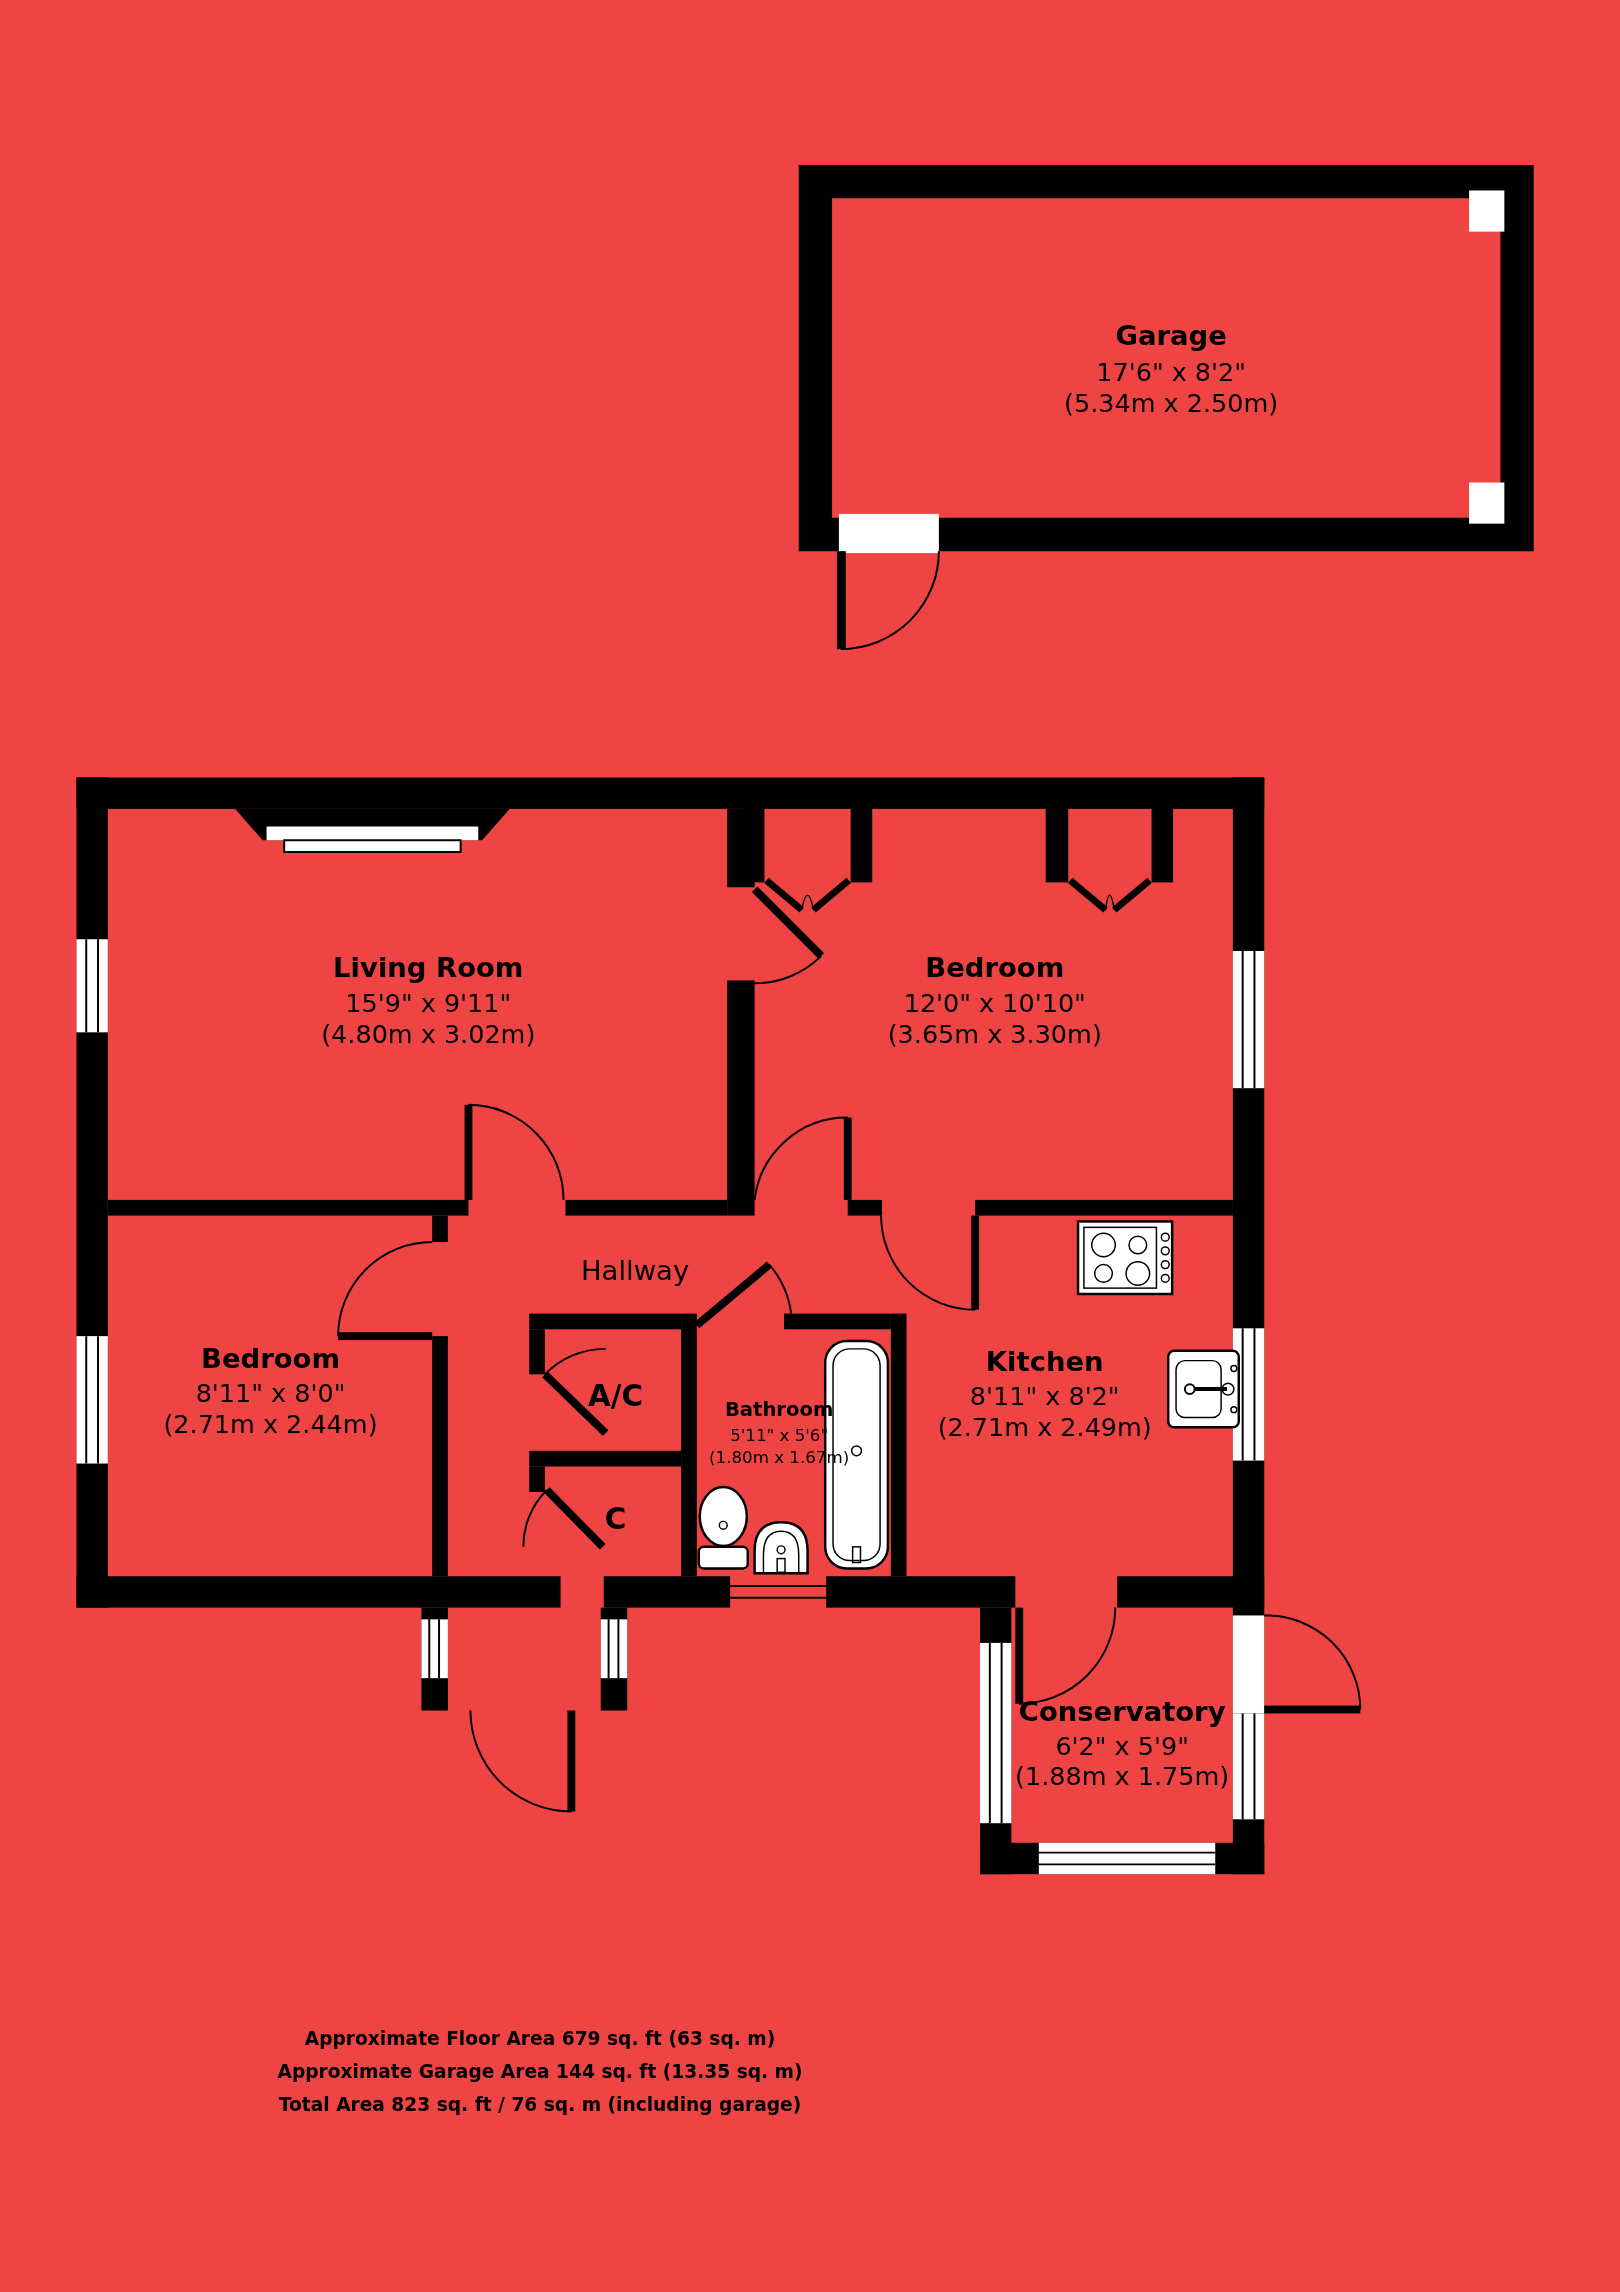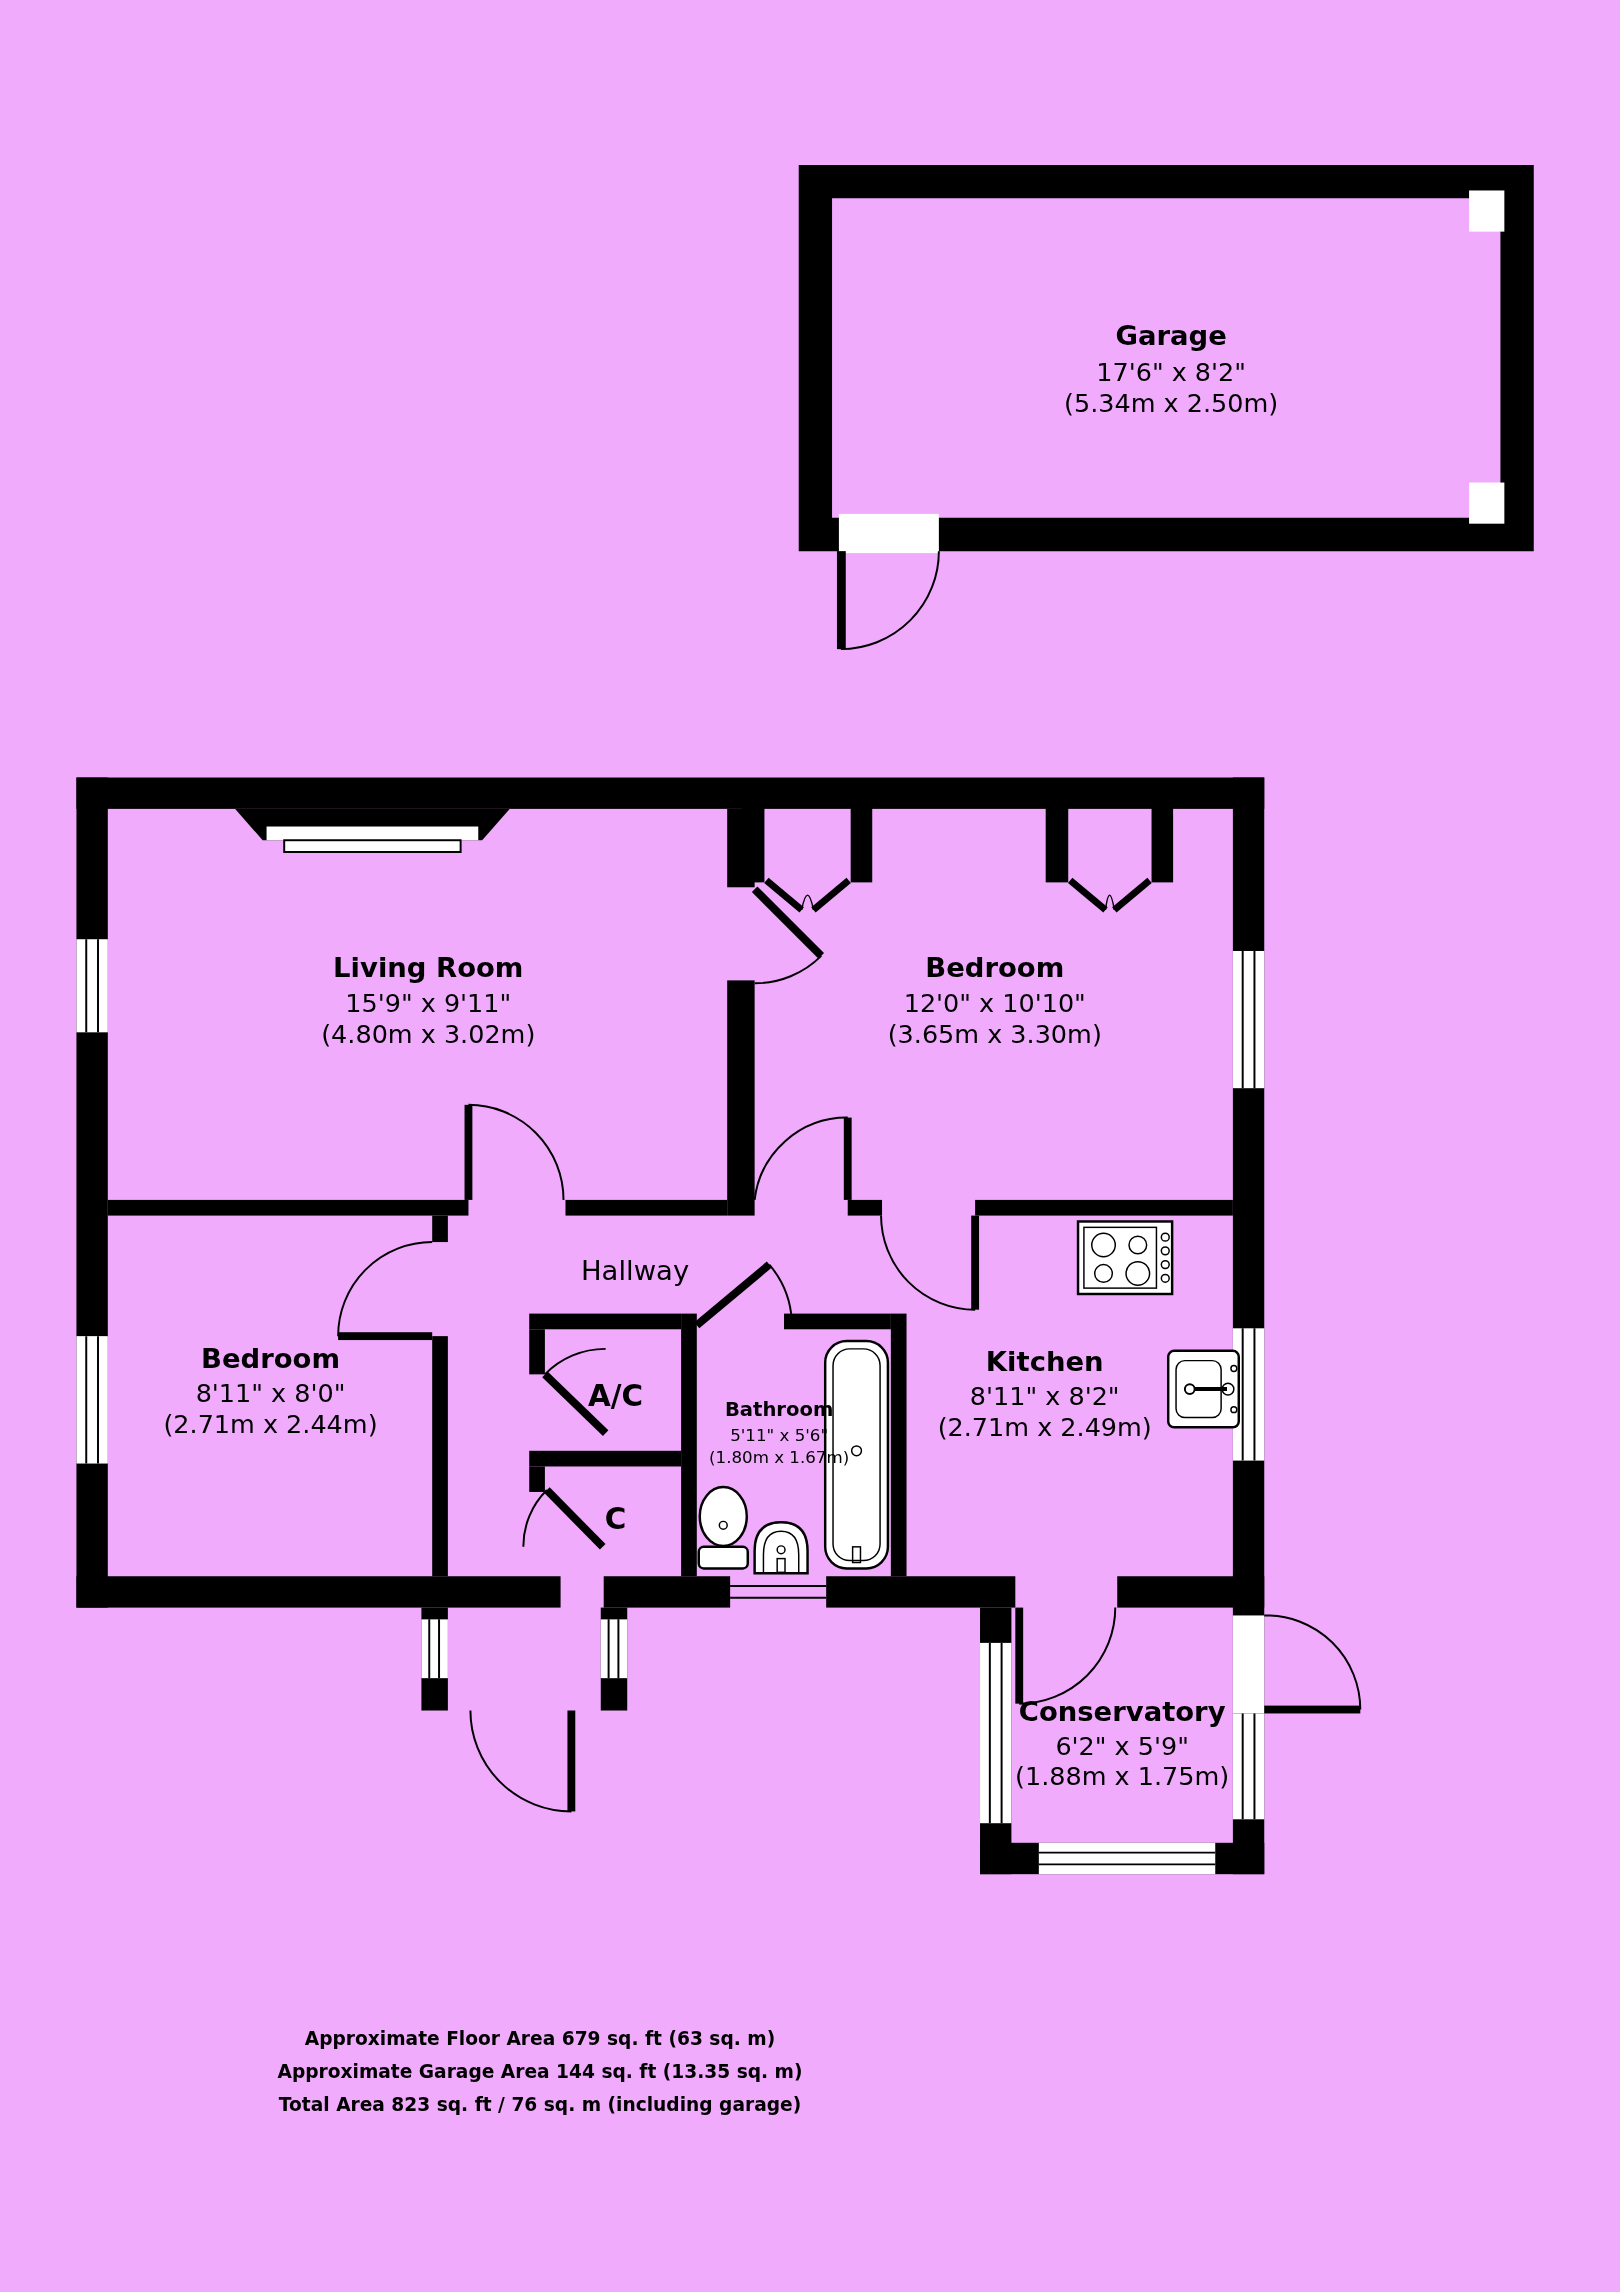--- a/index.html
+++ b/index.html
@@ -1,16 +1,16 @@
 <!DOCTYPE html>
 <html><head>
 <meta charset="utf-8">
 <style>
   html,body{margin:0;padding:0;background:#ffffff;}
-  .page{width:1620px;height:2293px;position:relative;background:#f0abfc;
+  .page{width:1620px;height:2293px;position:relative;background:#ef4444;
         font-family:"DejaVu Sans","Liberation Sans",sans-serif;overflow:hidden;}
   svg{display:block;width:1620px;height:2293px;}
   text{fill:#000000;}
   .room-name{font-weight:bold;font-size:28px;text-anchor:middle;}
   .room-dim{font-size:26px;text-anchor:middle;}
   .small-name{font-weight:bold;font-size:20px;text-anchor:middle;}
   .small-dim{font-size:17px;text-anchor:middle;}
   .hall-label{font-size:28px;text-anchor:middle;}
   .closet-label{font-weight:bold;font-size:30px;text-anchor:middle;}
   .footer-line{font-weight:bold;font-size:19px;text-anchor:middle;}

